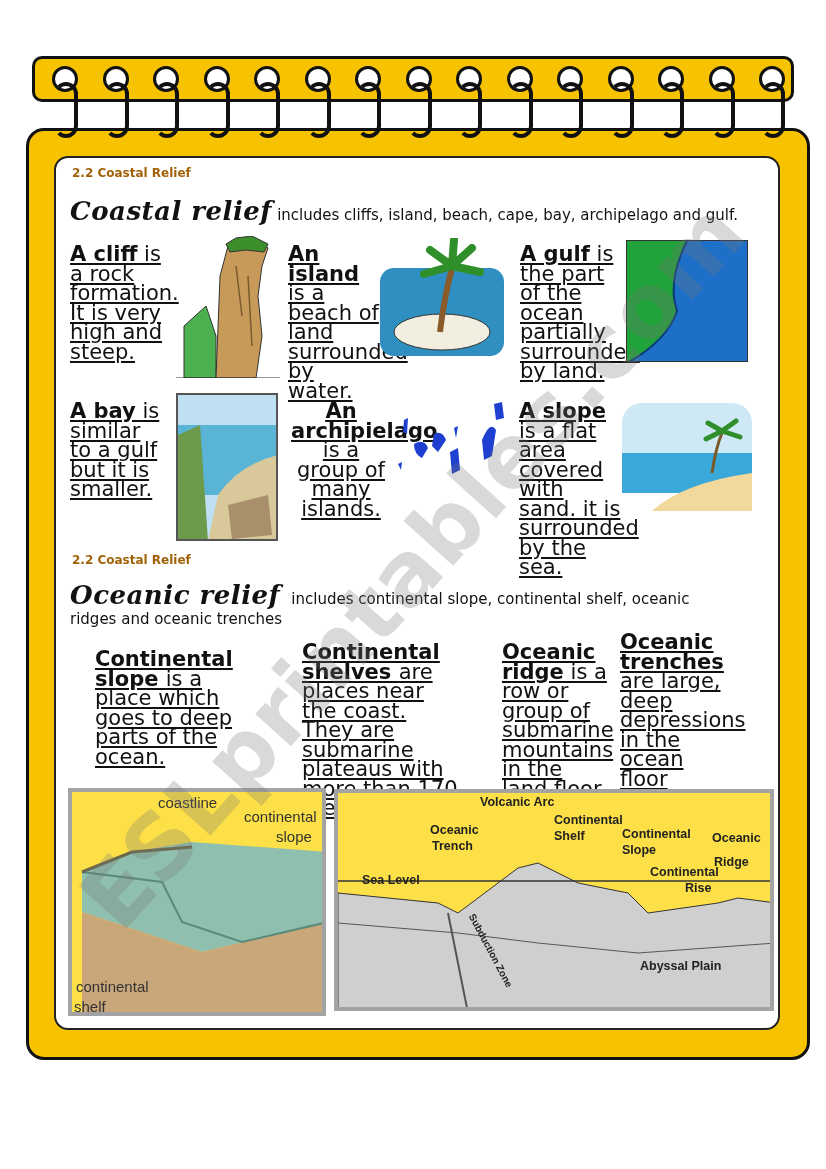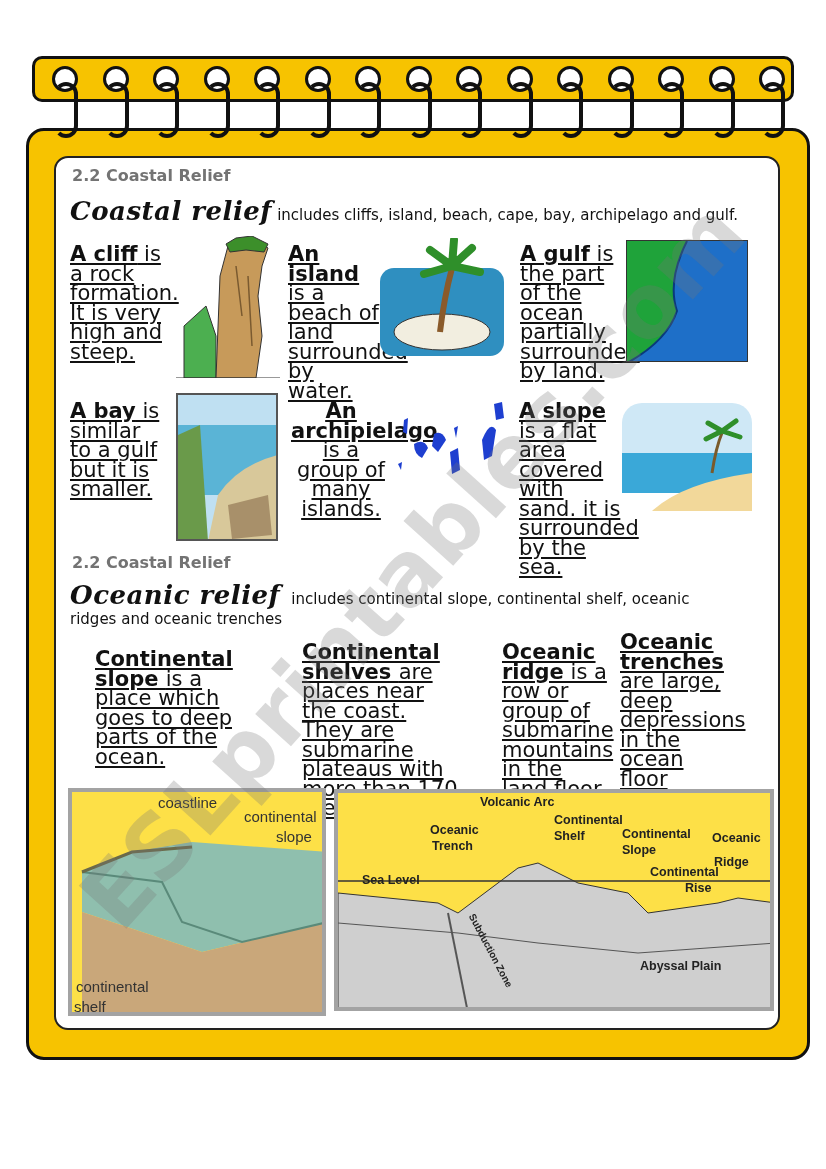--- a/index.html
+++ b/index.html
@@ -10,21 +10,21 @@
   
   .top-bar { left: 32px; top: 56px; width: 762px; height: 46px; background: #f7c300;
              border: 3px solid #111; border-radius: 10px; }
   .frame { left: 26px; top: 128px; width: 784px; height: 932px; background: #f7c300;
            border: 3px solid #111; border-radius: 18px; }
   .page { left: 54px; top: 156px; width: 726px; height: 874px; background: #ffffff;
           border: 2px solid #222; border-radius: 14px; }
   .ring-hole { width: 26px; height: 26px; border-radius: 50%; background: #fff; border: 3px solid #111; top: 66px; }
   .ring { width: 24px; height: 56px; border: 4px solid #111; border-radius: 12px; border-left-color: transparent; top: 82px; background: transparent; }
 
-  .section-label { color: #737373; font-weight: bold; font-size: 16px; }
+  .section-label { color: #a16207; font-weight: bold; font-size: 12px; }
   .script-title { font-family: "DejaVu Serif", serif; font-style: italic; font-weight: bold; font-size: 26px; letter-spacing: 0.5px; }
   .intro { font-size: 15px; }
 
   .def { font-size: 21px; line-height: 19.5px; text-decoration: underline; }
   .def .term { font-weight: bold; text-decoration: underline; }
 
   
   .pic { border: 1px solid #999; overflow: hidden; }
   .diagram { border: 4px solid #a3a3a3; background: #fde047; overflow: hidden; }
   .dlabel { font-family: "Liberation Sans", sans-serif; font-size: 12.5px; font-weight: bold; color: #222; line-height: 15px; }

